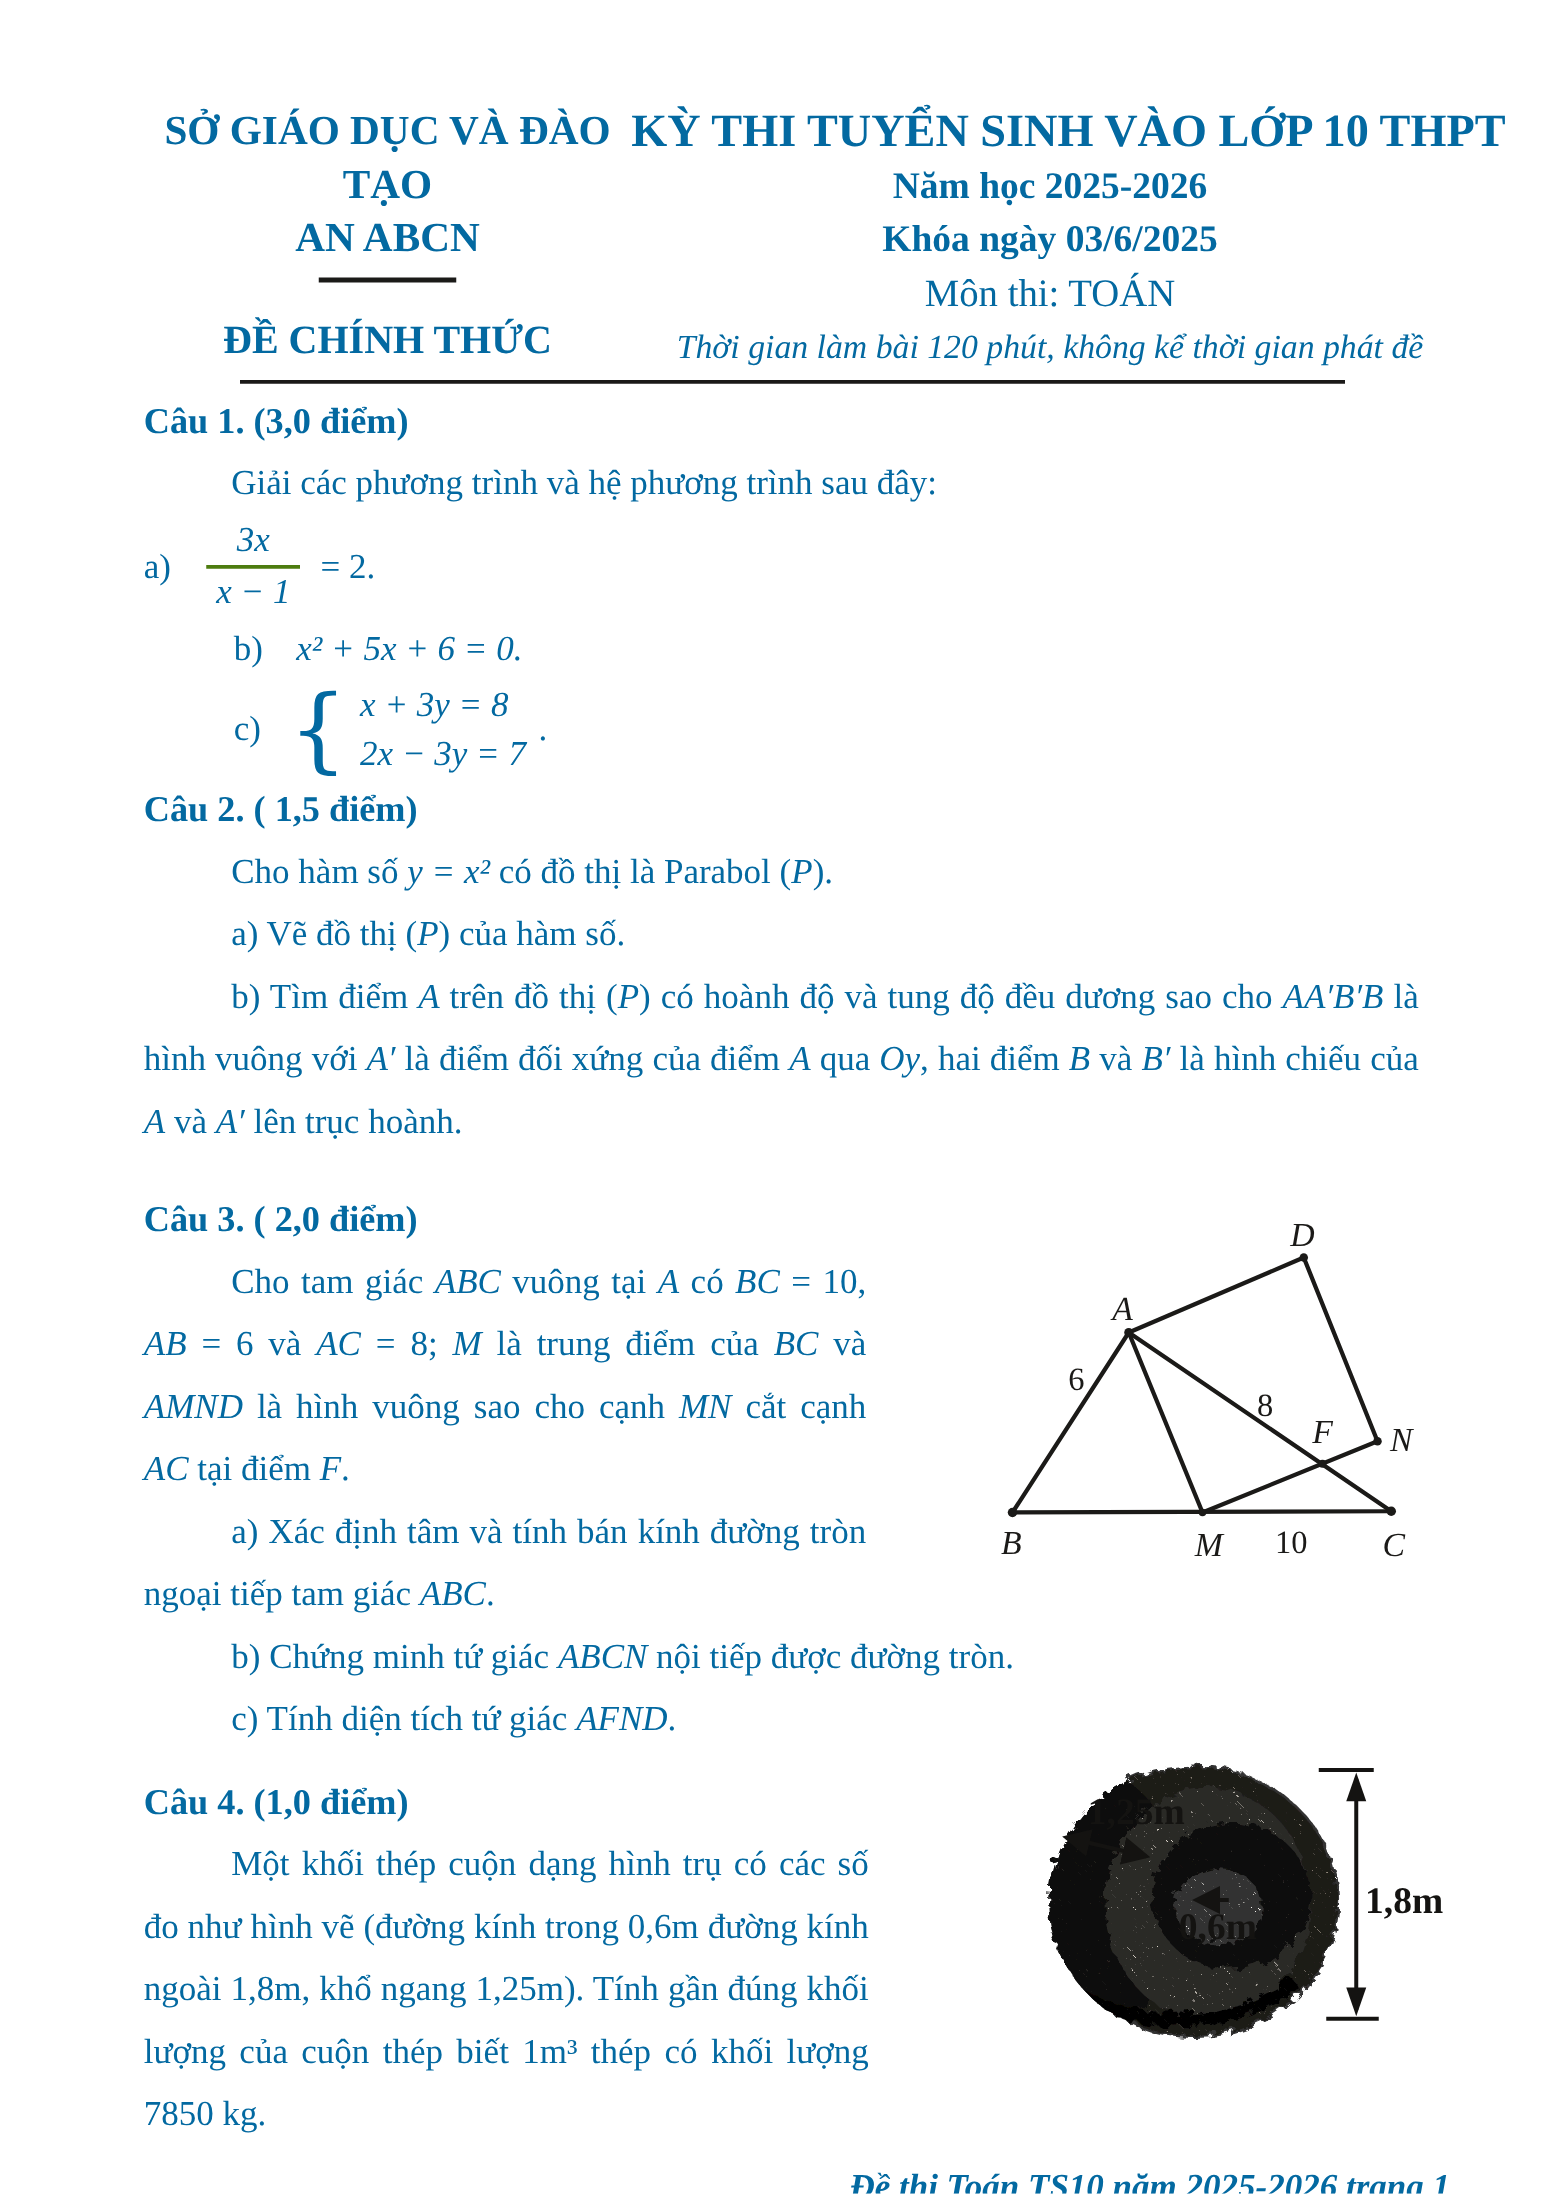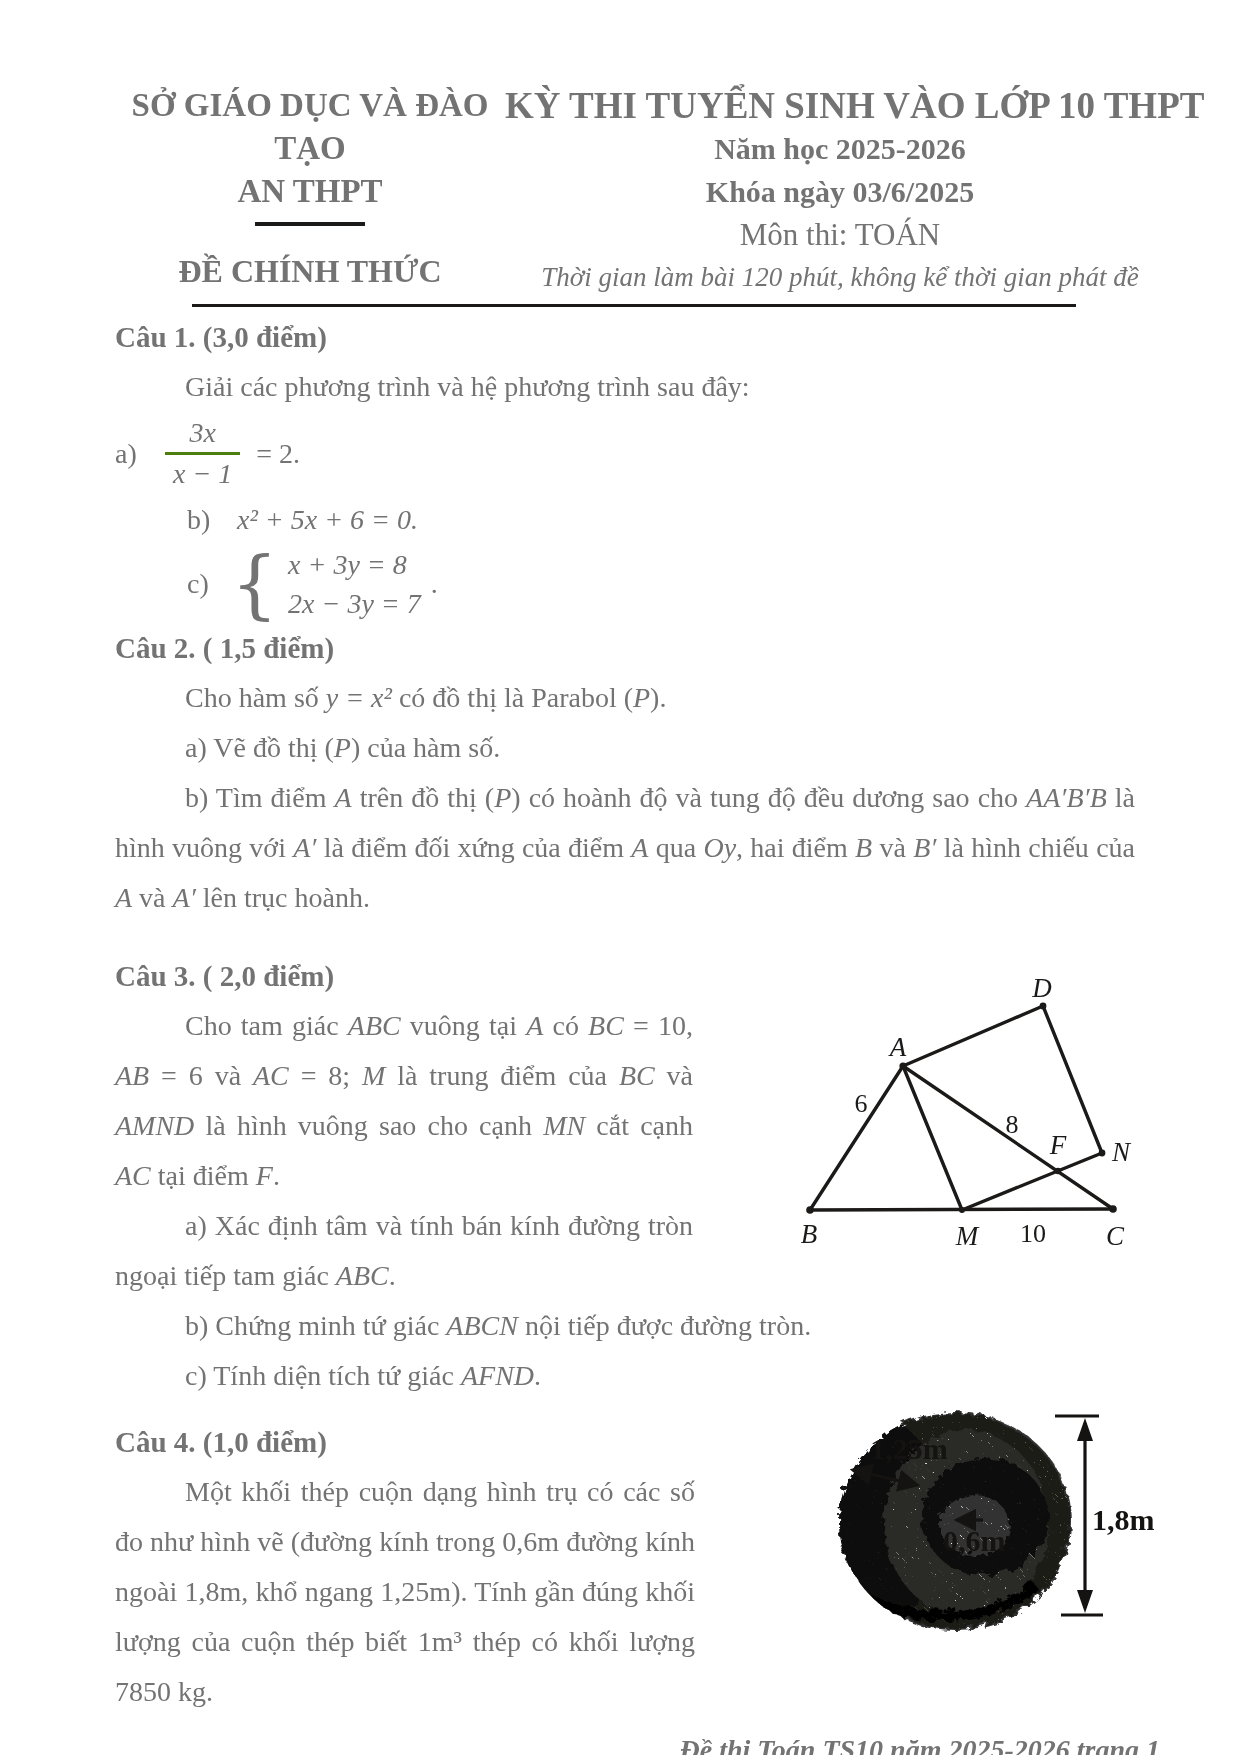--- a/index.html
+++ b/index.html
@@ -1,19 +1,19 @@
 <!DOCTYPE html>
 <html lang="vi"><head>
 <meta charset="utf-8">
 <style>
   * { margin:0; padding:0; box-sizing:border-box; }
   html,body { background:#ffffff; }
   .page {
     position:relative; width:1241px; height:1755px; background:#ffffff;
-    color:#737373; font-family:"Liberation Serif","DejaVu Serif",serif;
+    color:#0369a1; font-family:"Liberation Serif","DejaVu Serif",serif;
     overflow:hidden;
   }
   
   .hdr-left  { position:absolute; left:110px; top:84px;  width:400px; text-align:center; }
   .hdr-right { position:absolute; left:505px; top:84px;  width:670px; text-align:center; }
   .hl1 { font-weight:bold; font-size:33px; line-height:43px; }
   .hl2 { font-weight:bold; font-size:33px; line-height:43px; }
   .rule { width:110px; height:4px; background:#1b1a18; margin:9px auto 0; }
   .hl3 { font-weight:bold; font-size:32px; line-height:42px; margin-top:24px; }
   .hl4 { font-style:italic; font-size:27px; line-height:42px; margin-top:2px; }
@@ -51,21 +51,21 @@
   .numlbl { font-size:26px; }
   .dimlbl { font-weight:bold; font-size:30px; }
 </style>
 </head>
 <body>
 
 <div class="page">
 
   <div class="hdr-left">
     <div class="hl1">SỞ GIÁO DỤC VÀ ĐÀO TẠO</div>
-    <div class="hl2">AN THPT</div>
+    <div class="hl2">AN ABCN</div>
     <div class="rule"></div>
     <div class="hl3">ĐỀ CHÍNH THỨC</div>
   </div>
 
   <div class="hdr-right">
     <div class="hr1">KỲ THI TUYỂN SINH VÀO LỚP 10 THPT</div>
     <div class="hr2">Năm học 2025-2026</div>
     <div class="hr3">Khóa ngày 03/6/2025</div>
     <div class="hr4">Môn thi: TOÁN</div>
     <div class="hr5">Thời gian làm bài 120 phút, không kể thời gian phát đề</div>

